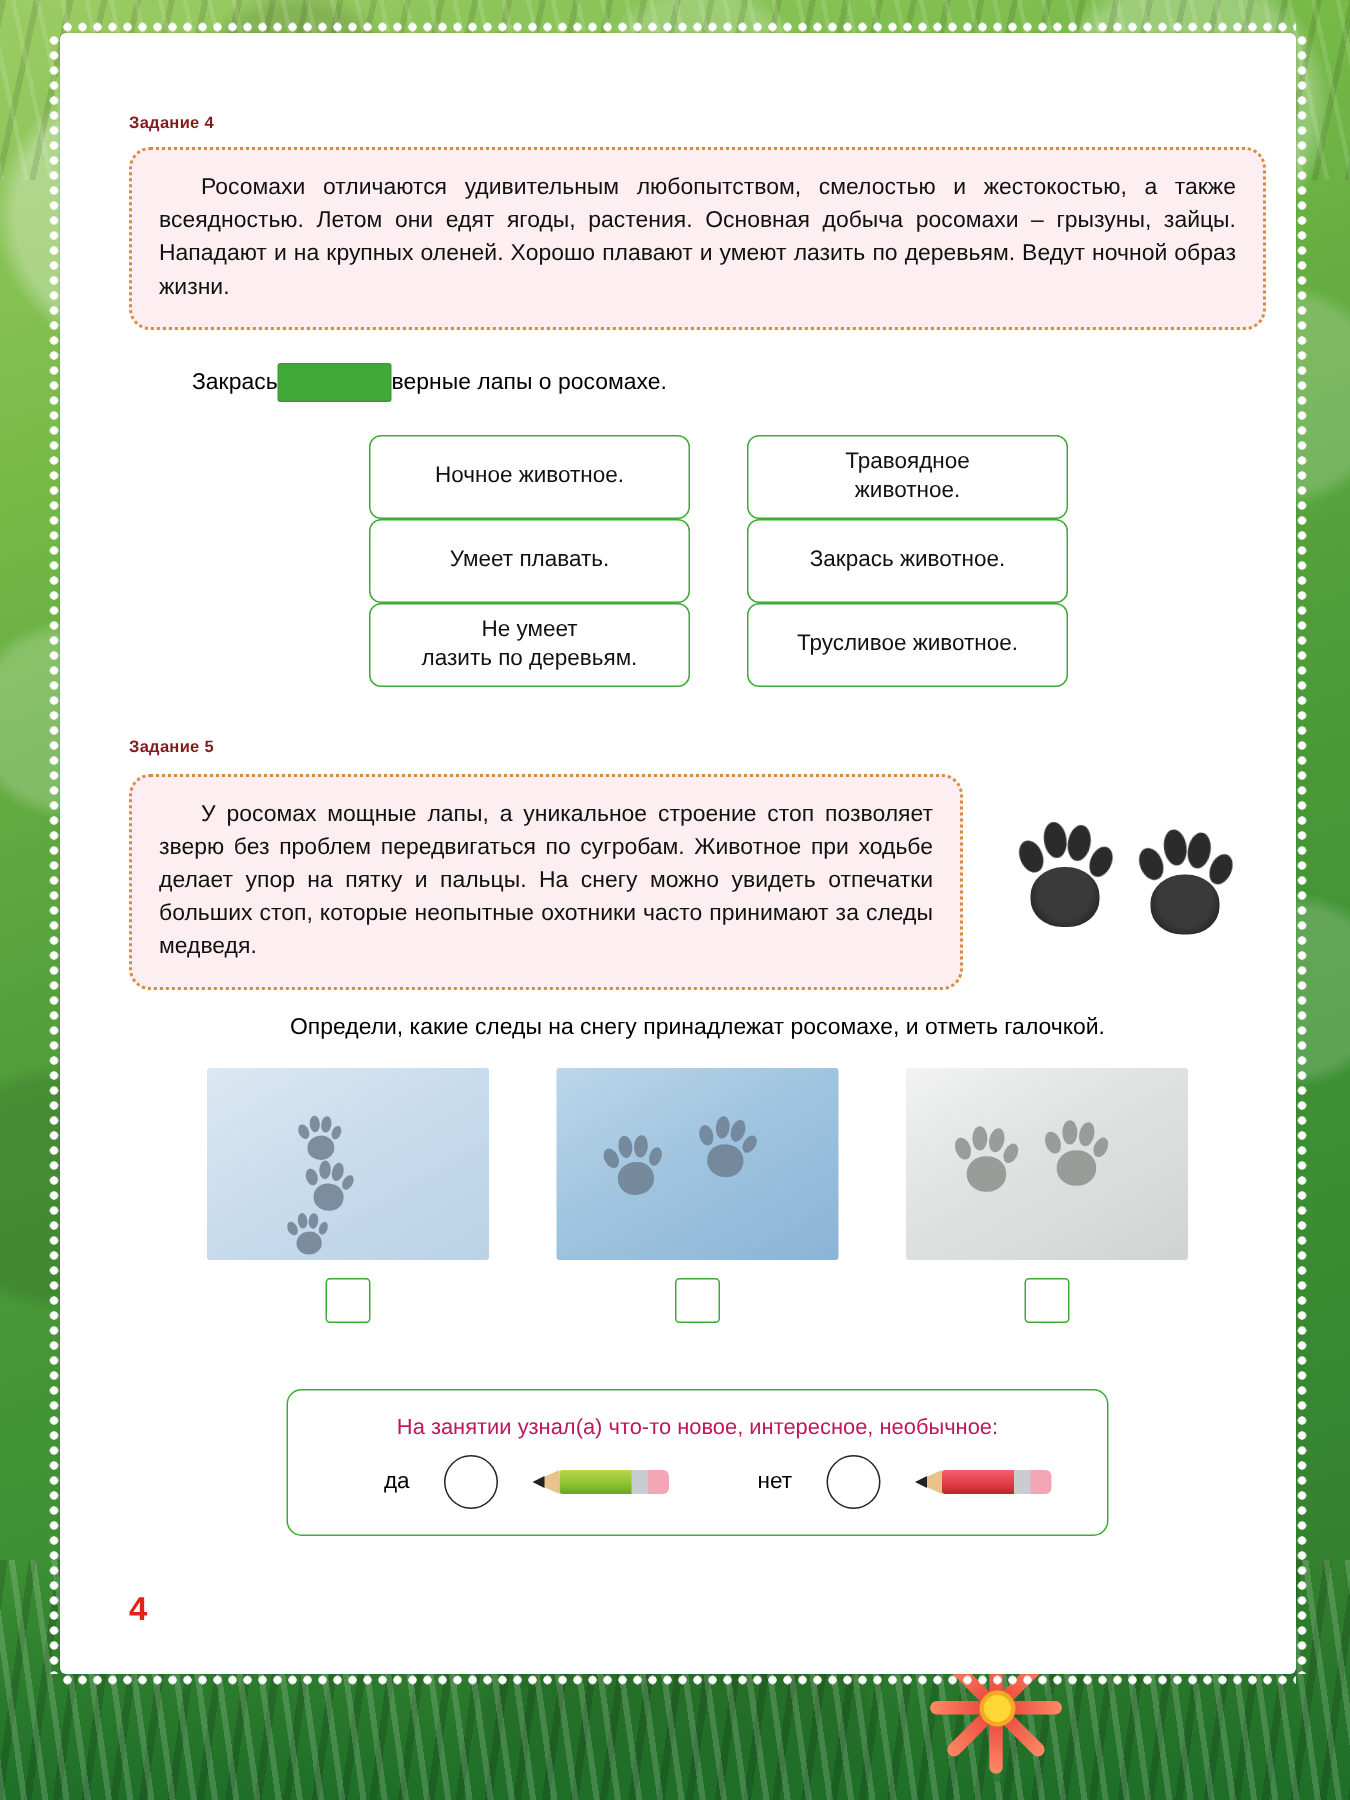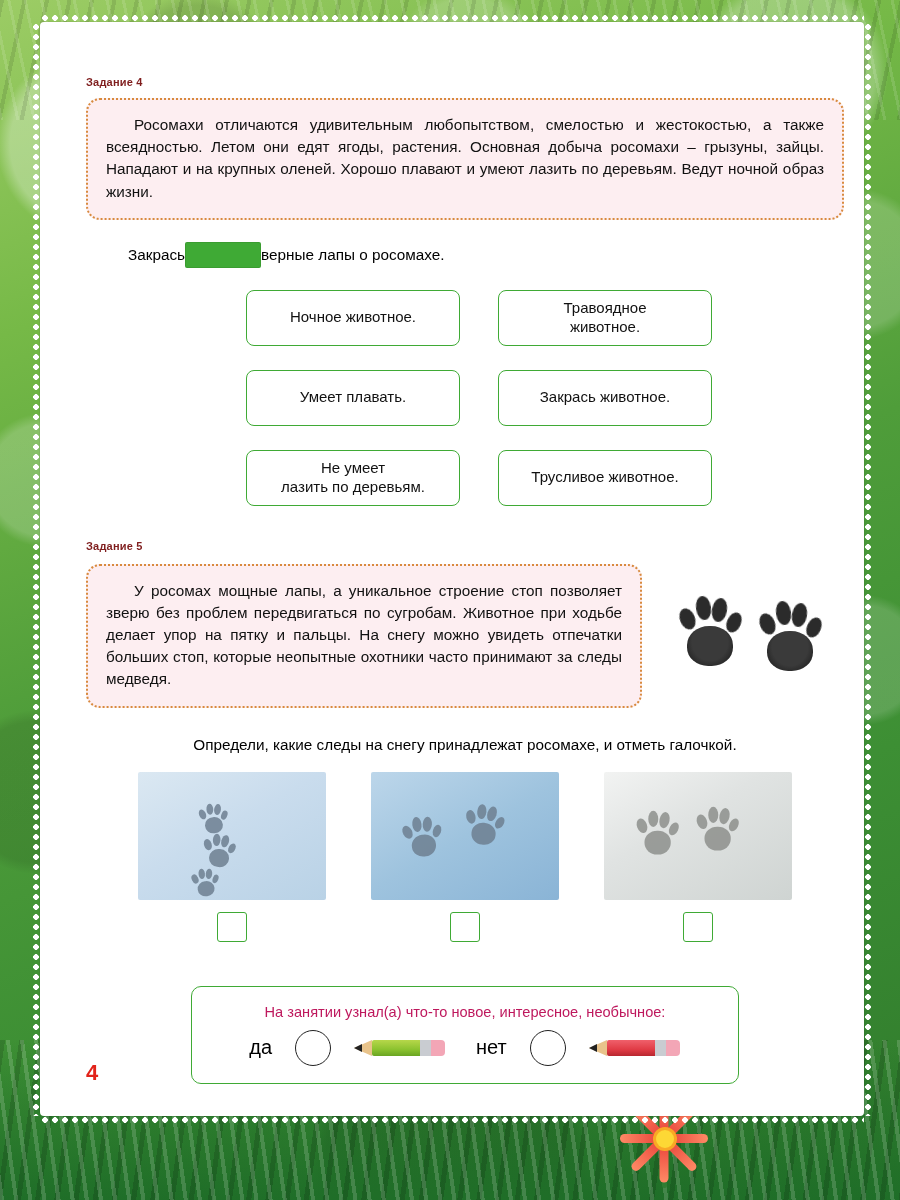--- a/index.html
+++ b/index.html
@@ -119,21 +119,21 @@
   }
   .swatch {
     width:76px; height:26px; background:#3faa35; border-radius:2px;
     box-shadow:inset 0 0 0 1px rgba(0,0,0,.08);
   }
 
   
   .facts {
     display:grid;
     grid-template-columns: 214px 214px;
-    gap:24px 38px;
+    gap:0 38px;
     margin-left:160px;
   }
   .fact {
     border:1.6px solid #3faa35;
     border-radius:8px;
     height:56px;
     display:flex; align-items:center; justify-content:center;
     text-align:center;
     font-size:15px;
     line-height:1.25;
@@ -203,21 +203,21 @@
   
   .feedback {
     margin:0 auto;
     width:548px; height:98px;
     border:1.6px solid #3faa35; border-radius:10px;
     display:flex; flex-direction:column; align-items:center; justify-content:center;
     gap:10px; background:#fff;
   }
   .feedback .q { font-size:14.6px; color:#be185d; }
   .answers { display:flex; align-items:center; gap:30px; }
-  .ans { display:flex; align-items:center; gap:23px; font-size:20px; }
+  .ans { display:flex; align-items:center; gap:23px; font-size:15px;margin-left:28px; }
   .circle { width:36px; height:36px; border:1.6px solid #222; border-radius:50%; }
 
   .pencil { position:relative; width:92px; height:22px; }
   .pencil .body { position:absolute; left:18px; top:3px; width:50px; height:16px; border-radius:2px; }
   .pencil .body.green { background:linear-gradient(180deg,#b7d74a,#8bc22f 60%,#6aa522); }
   .pencil .body.red   { background:linear-gradient(180deg,#f0606b,#e03b45 60%,#b8272f); }
   .pencil .tip {
     position:absolute; left:0; top:3px; width:0; height:0;
     border-top:8px solid transparent; border-bottom:8px solid transparent;
     border-right:18px solid #e8c38b;
@@ -311,21 +311,21 @@
         <div class="paw" style="margin-top:10px;">
           <span class="pad main"></span>
             <span class="pad t1"></span>
             <span class="pad t2"></span>
           <span class="pad t3"></span>
             <span class="pad t4"></span>
         </div>
       </div>
     </div>
 
-    <div class="center-text" style="margin-top:28px;">Определи, какие следы на снегу принадлежат росомахе, и отметь галочкой.</div>
+    <div class="center-text" style="margin-top:16px;">Определи, какие следы на снегу принадлежат росомахе, и отметь галочкой.</div>
 
     <div class="photos" style="margin-top:18px;">
       <div class="photo p1">
         <div class="track" style="left:58px; top:26px; transform:scale(.85) rotate(-4deg);">
             <i class="m"></i>
             <i class="a"></i>
             <i class="b"></i>
             <i class="c"></i>
             <i class="d"></i>
           </div>

